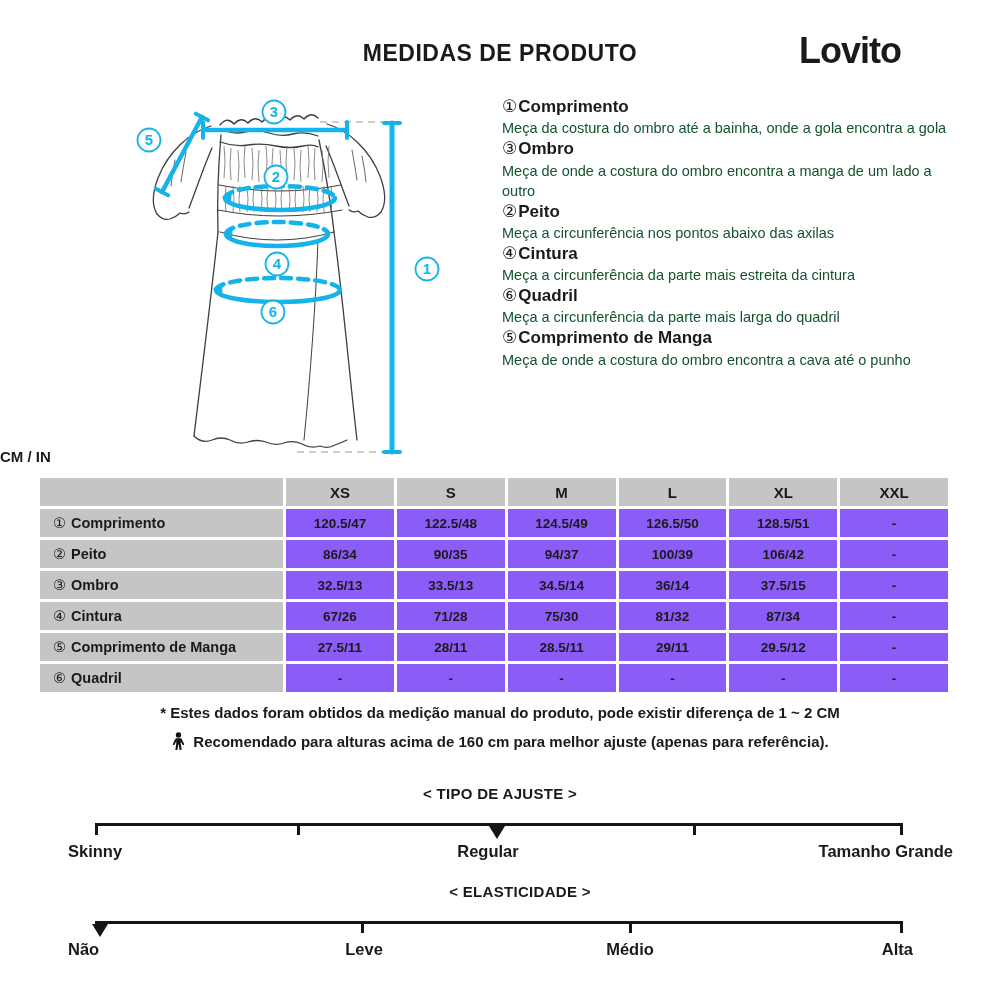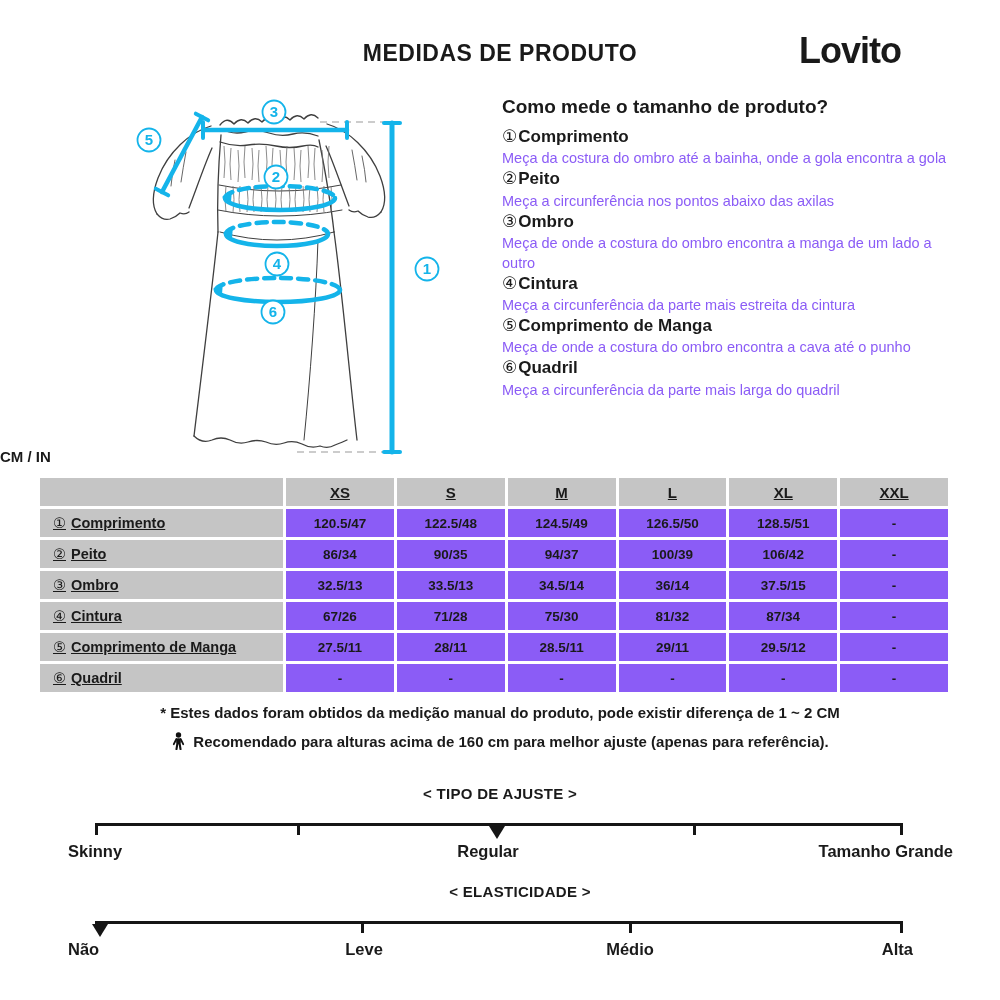--- a/index.html
+++ b/index.html
@@ -12,31 +12,31 @@
   
   .page-title{top:40px;left:0;width:1000px;text-align:center;
     font-size:23px;font-weight:800;letter-spacing:.5px;}
   .brand-logo{top:30px;left:799px;font-size:36px;font-weight:800;letter-spacing:-1px;}
 
   
   .guide{top:96px;left:502px;width:466px;}
   .guide-heading{font-size:19px;font-weight:800;margin-bottom:8px;}
   .guide-name{font-size:17px;font-weight:700;line-height:1.25;}
   .guide-name .gnum{font-weight:400;margin-right:1px;}
-  .guide-desc{font-size:14.5px;color:#8b5cf6;line-height:1.38;margin-top:1px;}
+  .guide-desc{font-size:14.5px;color:#14532d;line-height:1.38;margin-top:1px;}
 
   
   .units-label{top:448px;left:0;width:948px;font-size:15px;font-weight:800;}
 
   
   .size-table{top:478px;left:40px;width:908px;display:grid;
     grid-template-columns:243px repeat(6,1fr);gap:3px;grid-auto-rows:28px;}
   .size-table .cell{display:flex;align-items:center;justify-content:center;
     font-weight:700;background:#8b5cf6;}
-  .size-table .corner,.size-table .head,.size-table .label{background:#c5c5c5;text-decoration:underline;}
+  .size-table .corner,.size-table .head,.size-table .label{background:#c5c5c5;}
   .size-table .head{font-size:15px;}
   .size-table .label{justify-content:flex-start;padding-left:13px;font-size:14.5px;}
   .size-table .label .gnum{font-weight:400;margin-right:5px;}
   .size-table .val{font-size:13.5px;}
 
   
   .note{left:0;width:1000px;text-align:center;font-size:15px;font-weight:700;}
   .note1{top:704px;}
   .note2{top:732px;}
   .person-icon{display:inline-block;vertical-align:-3px;margin-right:7px;}
@@ -184,45 +184,44 @@
         <text class="marker-text" x="183" y="227">6</text>
       </g>
     <g>
         <circle cx="337" cy="179" r="11.5" fill="#fff" stroke="#14b4ea" stroke-width="1.8"></circle>
         <text class="marker-text" x="337" y="184">1</text>
       </g>
   </g>
 </svg>
 
 <div class="abs guide">
-  <div class="guide-heading">Como mede o tamanho de produto?</div>
   <div>
       <div>
         <div class="guide-name"><span class="gnum">①</span><span>Comprimento</span></div>
         <div class="guide-desc">Meça da costura do ombro até a bainha, onde a gola encontra a gola</div>
       </div>
       <div>
+        <div class="guide-name"><span class="gnum">③</span><span>Ombro</span></div>
+        <div class="guide-desc">Meça de onde a costura do ombro encontra a manga de um lado a outro</div>
+      </div>
+      <div>
         <div class="guide-name"><span class="gnum">②</span><span>Peito</span></div>
         <div class="guide-desc">Meça a circunferência nos pontos abaixo das axilas</div>
       </div>
       <div>
-        <div class="guide-name"><span class="gnum">③</span><span>Ombro</span></div>
-        <div class="guide-desc">Meça de onde a costura do ombro encontra a manga de um lado a outro</div>
-      </div>
-      <div>
         <div class="guide-name"><span class="gnum">④</span><span>Cintura</span></div>
         <div class="guide-desc">Meça a circunferência da parte mais estreita da cintura</div>
       </div>
       <div>
+        <div class="guide-name"><span class="gnum">⑥</span><span>Quadril</span></div>
+        <div class="guide-desc">Meça a circunferência da parte mais larga do quadril</div>
+      </div>
+      <div>
         <div class="guide-name"><span class="gnum">⑤</span><span>Comprimento de Manga</span></div>
         <div class="guide-desc">Meça de onde a costura do ombro encontra a cava até o punho</div>
-      </div>
-      <div>
-        <div class="guide-name"><span class="gnum">⑥</span><span>Quadril</span></div>
-        <div class="guide-desc">Meça a circunferência da parte mais larga do quadril</div>
       </div>
     </div>
 </div>
 
 <div class="abs units-label">CM / IN</div>
 
 <div class="abs size-table">
     <div class="cell corner"></div>
     <div class="cell head">XS</div>
     <div class="cell head">S</div>

